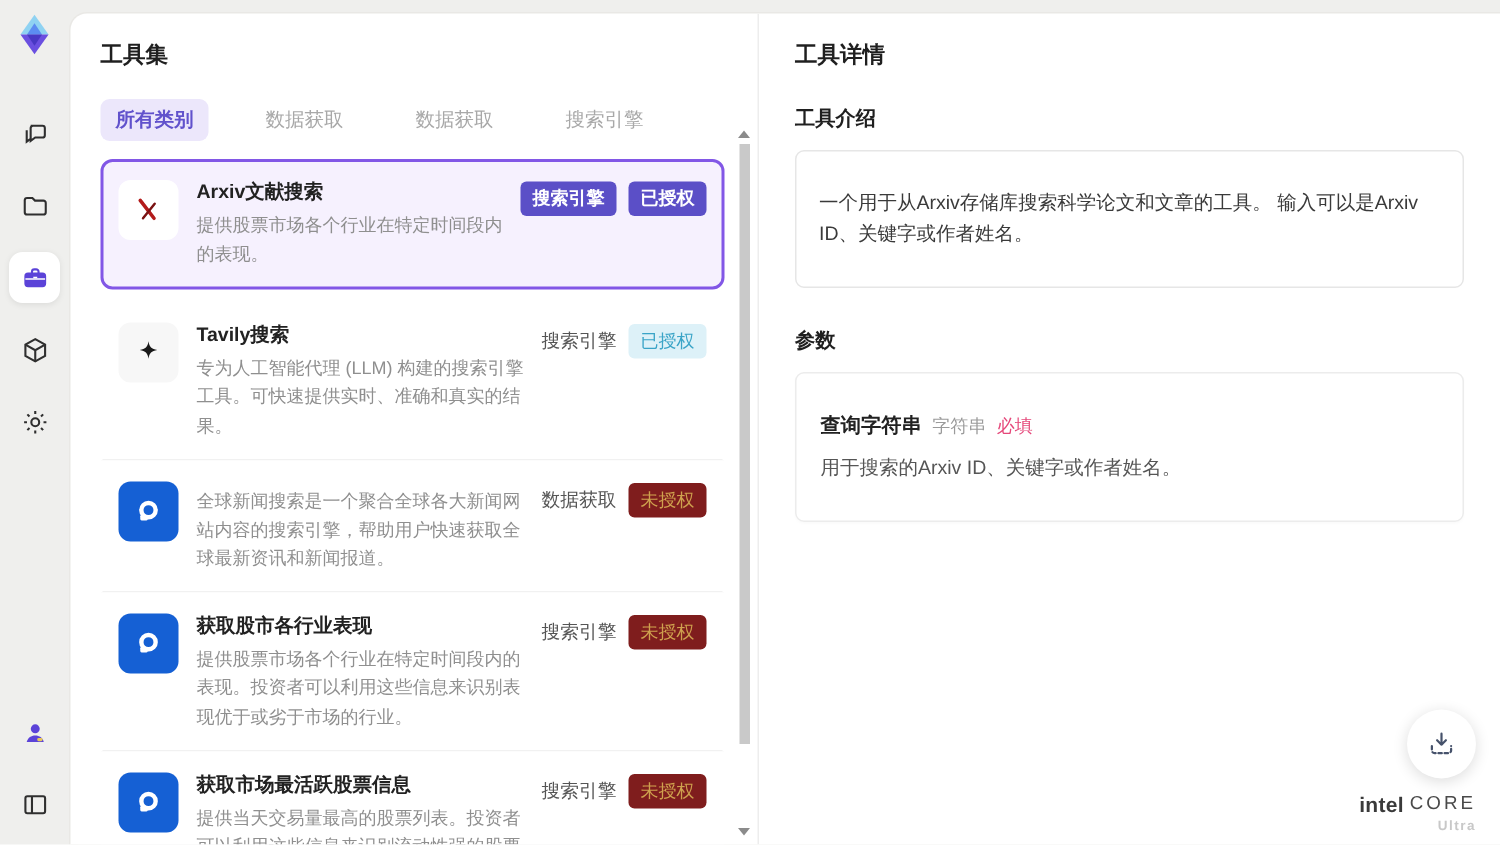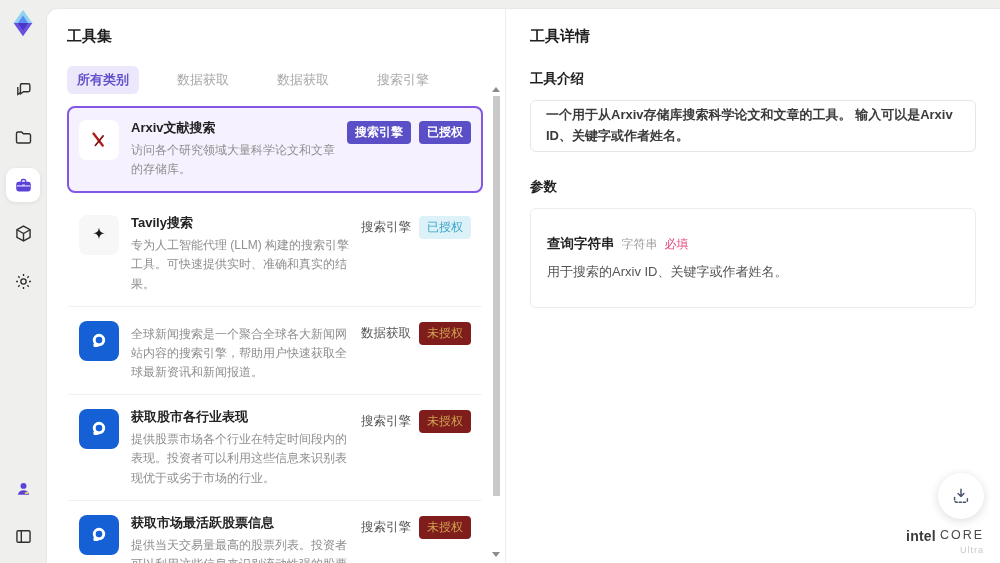--- a/index.html
+++ b/index.html
@@ -46,36 +46,36 @@
   .scrollbar { position:absolute; right:4px; top:78px; bottom:6px; width:10px; }
   .sb-arrow { width:0; height:0; border-left:4px solid transparent; border-right:4px solid transparent; margin:0 auto; }
   .sb-up { border-bottom:5px solid #8b8b8b; margin-bottom:4px; }
   .sb-down { border-top:5px solid #8b8b8b; margin-top:4px; position:absolute; bottom:0; left:1px; }
   .sb-thumb { width:7px; margin:0 auto; background:#c9c9c9; height:400px; }
 
   
   .panel-right { flex:1; border-left:1px solid #ededed; padding:18px 24px; }
   .pr-title { font-size:15px; font-weight:bold; margin-bottom:24px; }
   .section-h { font-size:13.5px; font-weight:bold; margin-bottom:12px; }
-  .intro-box { border:1px solid #e6e6e6; border-radius:6px; padding:4px 15px; font-size:13px; color:#3a3a3a; line-height:1.6; margin-bottom:26px;font-weight:bold; }
+  .intro-box { border:1px solid #e6e6e6; border-radius:6px; padding:24px 15px; font-size:13px; color:#3a3a3a; line-height:1.6; margin-bottom:26px; }
   .param-card { border:1px solid #ececec; border-radius:6px; padding:26px 16px; box-shadow:0 1px 2px rgba(0,0,0,.02); }
   .param-head { display:flex; align-items:baseline; gap:7px; }
   .param-name { font-size:13.5px; font-weight:bold; color:#222; }
   .param-type { font-size:12px; color:#9a9a9a; }
   .param-req { font-size:12px; color:#e5487a; }
   .param-desc { font-size:13px; color:#555; margin-top:10px; }
 
   
   .fab { position:absolute; right:16px; bottom:44px; width:46px; height:46px; border-radius:50%; background:#fff; box-shadow:0 2px 10px rgba(0,0,0,.14); display:flex; align-items:center; justify-content:center; cursor:pointer; }
   .fab svg { stroke:#46526b; fill:none; stroke-width:1.6; }
   .intel { position:absolute; right:16px; bottom:8px; text-align:right; line-height:1; }
   .intel-row { display:flex; align-items:flex-start; gap:4px; justify-content:flex-end; }
   .intel-t1 { font-size:14px; font-weight:bold; color:#3a3a3a; letter-spacing:.2px; }
   .intel-t2 { font-size:12.5px; color:#4a4a4a; letter-spacing:2px; font-weight:300; }
-  .intel-t3 { font-size:9px; color:#c8c8c8; margin-top:3px; letter-spacing:1px; }
+  .intel-t3 { font-size:9px; color:#c8c8c8; margin-top:3px; letter-spacing:1px;font-weight:bold; }
 </style>
 </head>
 <body>
 
 <div class="rail">
   <div class="logo">
     <svg viewBox="0 0 24 24" width="30" height="30">
       <polygon points="12,1.5 19.5,12 4.5,12" fill="#8fd2f2"></polygon>
       <polygon points="12,22.5 19.5,12 4.5,12" fill="#6a4fe0"></polygon>
       <polygon points="12,6 16,12 8,12" fill="#4f7bf0" opacity="0.8"></polygon>
@@ -154,21 +154,21 @@
 
       <div class="tool-card selected">
         <div class="tool-icon white">
           <svg viewBox="0 0 24 24" width="22" height="22">
             <path d="M6 5l10 13" stroke="#b31b1b" stroke-width="2.6" fill="none" stroke-linecap="round"></path>
             <path d="M16.5 7.5L8 18" stroke="#7a1212" stroke-width="1.8" fill="none" stroke-linecap="round"></path>
           </svg>
         </div>
         <div class="tool-body">
           <div class="tool-name">Arxiv文献搜索</div>
-          <div class="tool-desc">访问各个研究领域大量科学论文和文章的存储库。</div>
+          <div class="tool-desc">提供股票市场各个行业在特定时间段内的表现。</div>
         </div>
         <div class="tool-tags">
           <span class="badge badge-purple">搜索引擎</span>
           <span class="badge badge-purple">已授权</span>
         </div>
       </div>
 
       <div class="tool-card">
         <div class="tool-icon">
           <svg viewBox="0 0 24 24" width="20" height="20">

